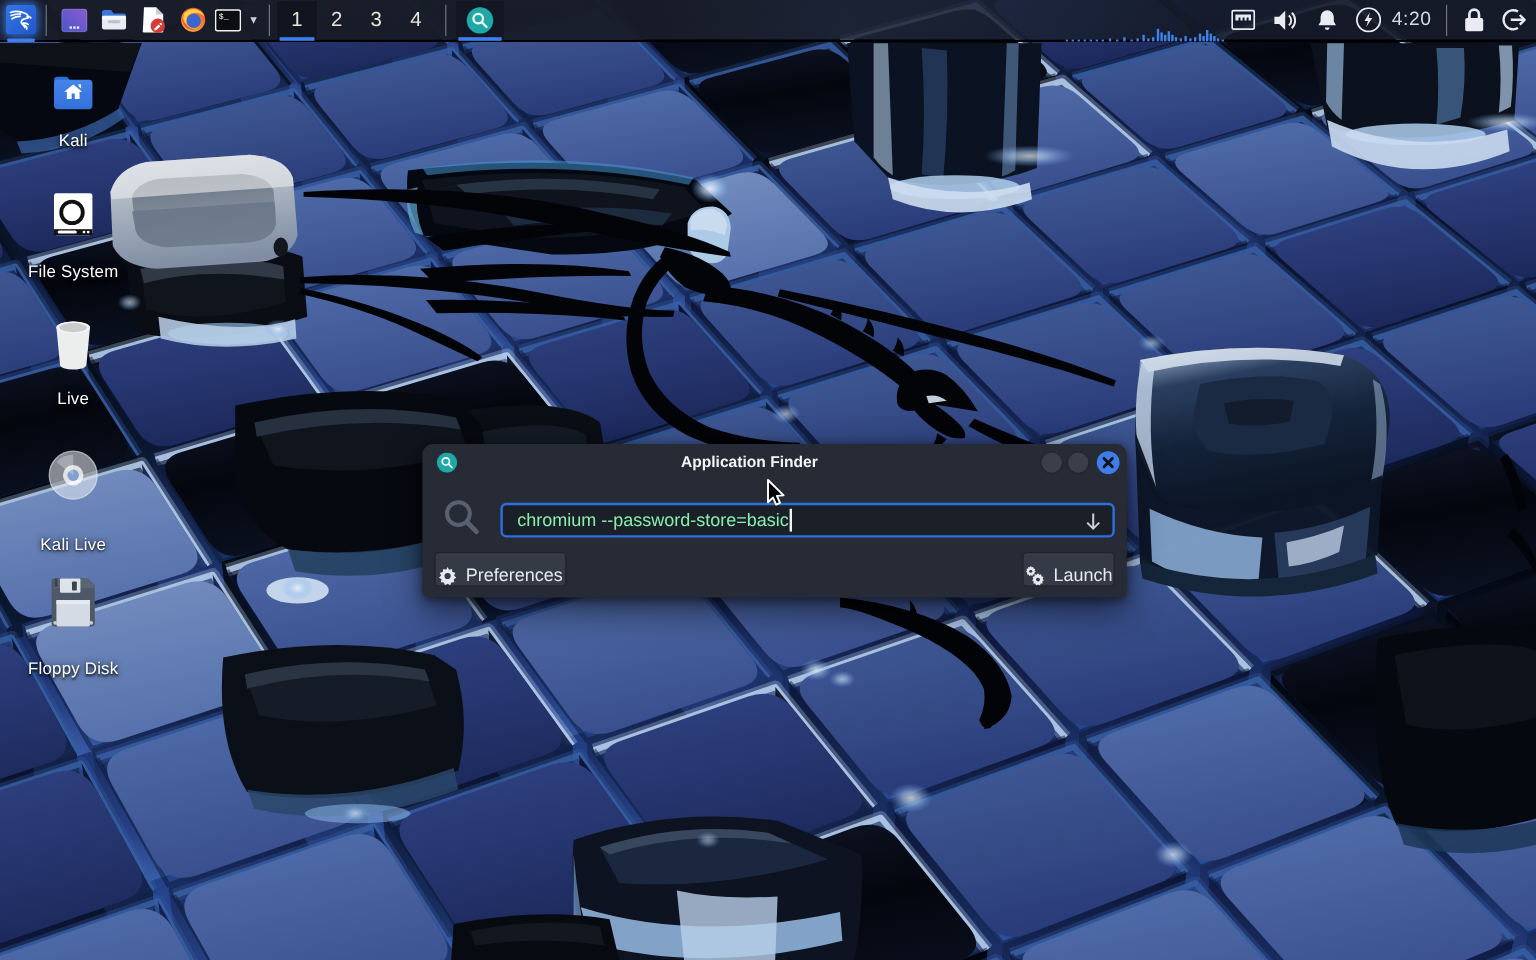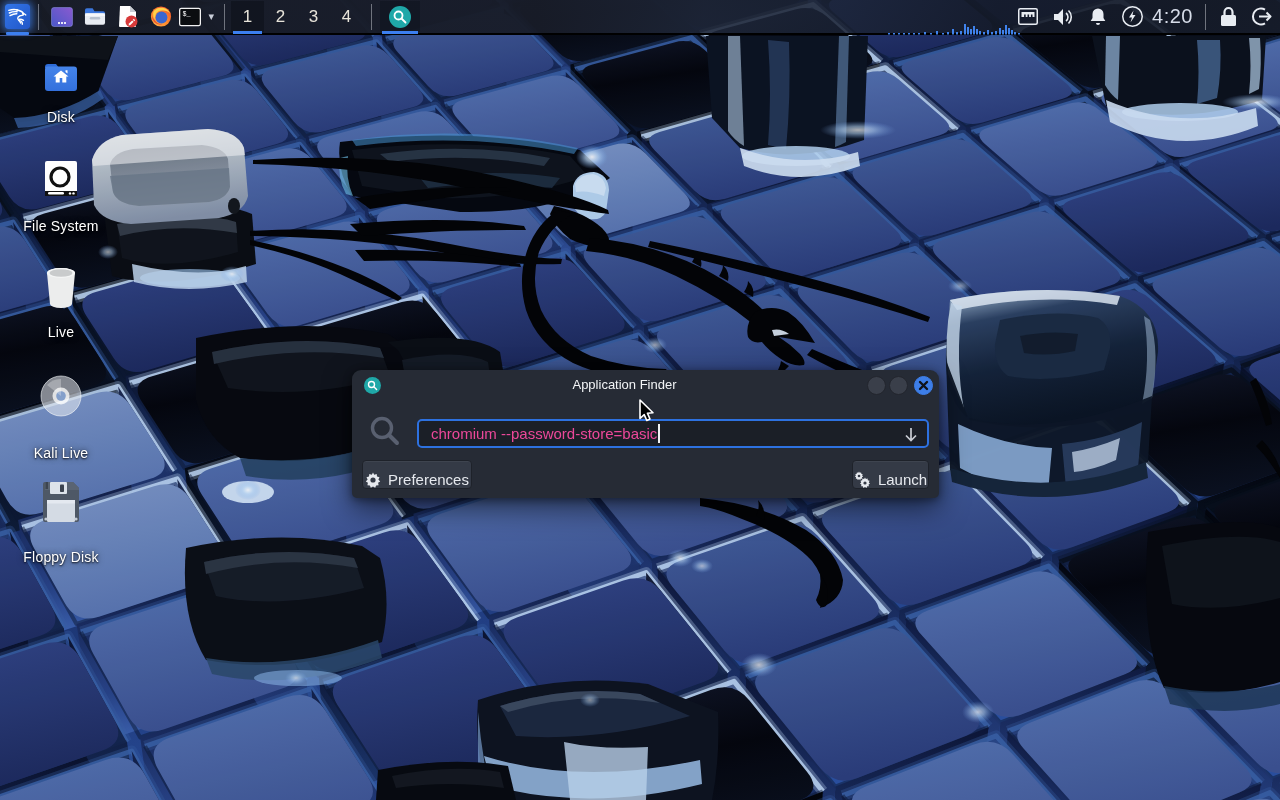--- a/index.html
+++ b/index.html
@@ -14,39 +14,39 @@
 #kali:after{content:"";position:absolute;left:1px;right:1px;bottom:-6px;height:3px;background:#3c7ff0;border-radius:1px}
 .lch{width:22px;height:22px;margin:0 5.5px;display:flex;align-items:center;justify-content:center}
 .wsp{display:flex;align-items:center;height:35px}
 .ws{width:33px;height:31px;text-align:center;line-height:31px;font-size:17px;color:#e8e4da;position:relative}
 .ws.act{background:rgba(10,14,22,.5)}
 .ws.act:after{content:"";position:absolute;left:2px;right:2px;bottom:-2px;height:3px;background:#3c7ff0}
 #searchbtn{width:40px;height:31px;display:flex;align-items:center;justify-content:center;position:relative;background:rgba(10,14,22,.35)}
 #searchbtn:after{content:"";position:absolute;left:2px;right:2px;bottom:-2px;height:3px;background:#3c7ff0}
 #tray{margin-left:auto;display:flex;align-items:center;height:35px}
 .tico{margin:0;display:flex;align-items:center;justify-content:center}
-#clock{font-size:20px;color:#d6dce8;margin:0 0 0 9px;letter-spacing:0.5px}
+#clock{font-size:16px;color:#d6dce8;margin:0 0 0 9px;letter-spacing:0.5px}
 
 #spectrum{position:absolute;left:888px;top:22px;width:136px;height:14px}
 
 .dicon{position:absolute;width:110px;left:6px;text-align:center;color:#fff}
 .dicon .lbl{margin-top:11px;font-size:14px;text-shadow:0 1px 2px rgba(0,0,0,.9),0 0 6px rgba(0,0,0,.7);letter-spacing:0.2px}
 .dicon svg{display:block;margin:0 auto}
 
 #dlg{position:absolute;left:352px;top:370px;width:587px;height:128px;background:#262b35;
  border-radius:9px 9px 5px 5px;box-shadow:0 10px 28px rgba(0,0,0,.55),0 2px 8px rgba(0,0,0,.4)}
 #dlgTitle{position:absolute;left:0;top:0;right:0;height:30px}
 #dlgTitle .tIcon{position:absolute;left:12px;top:7px}
-#dlgTitle .tTxt{position:absolute;left:0;right:42px;top:7px;text-align:center;font-size:13px;font-weight:normal;color:#f2f4f6}
+#dlgTitle .tTxt{position:absolute;left:0;right:42px;top:7px;text-align:center;font-size:13px;font-weight:bold;color:#f2f4f6}
 .wbtn{position:absolute;top:6px;width:19px;height:19px;border-radius:50%;background:#3a3f4a;border:1px solid #23262e}
 #wmin{right:53px}#wmax{right:31px}
 #wclose{right:6px;background:#3d7ee8;border-color:#3d7ee8;display:flex;align-items:center;justify-content:center}
 #srchIco{position:absolute;left:16px;top:44px}
 #dlgInput{position:absolute;left:65px;top:49px;width:512px;height:29px;background:#1b1f27;border:2px solid #2d71e0;
- border-radius:5px;display:flex;align-items:center;color:#ec4899;font-size:15px;padding-left:12px}
+ border-radius:5px;display:flex;align-items:center;color:#86efac;font-size:15px;padding-left:12px}
 #caret{display:inline-block;width:1.5px;height:19px;background:#f0f2f4;margin-left:1px}
 #arrDown{position:absolute;right:8px;top:3px;color:#c9cdd4;font-size:17px}
 .dbtn{position:absolute;top:90px;height:29px;background:#343a46;border:1px solid #1e222a;border-radius:4px;
  color:#e6e9ee;font-size:15px;display:flex;align-items:flex-end;justify-content:center;gap:7px;
  box-shadow:inset 0 1px 0 rgba(255,255,255,.05)}
 #btnPref{left:10px;width:110px}
 #btnLaunch{left:500px;width:77px}
 
 #cursor{position:absolute;left:633px;top:398px}
 </style></head>
@@ -968,21 +968,21 @@
       <rect x="1" y="4.5" width="32" height="24.5" rx="3" fill="url(#hfol)"></rect>
       <path d="M17,8.5 l7.5,6 h-2.2 v6 h-4 v-4.5 h-2.6 v4.5 h-4 v-6 h-2.2 Z" fill="#fff"></path>
       <path d="M21.5,10 v-1.8 h2 v3.4 Z" fill="#fff"></path>
       <defs>
         <linearGradient id="hfol" x1="0" y1="0" x2="0" y2="1">
           <stop offset="0" stop-color="#4584ea"></stop>
           <stop offset="1" stop-color="#3370dc"></stop>
         </linearGradient>
       </defs>
     </svg>
- <div class="lbl" style="margin-top:17px">Disk</div>
+ <div class="lbl" style="margin-top:17px">Kali</div>
 </div>
 <div class="dicon" style="top:160px">
  <svg width="34" height="37" viewBox="0 0 34 37">
       <rect x="1" y="1" width="32" height="35" rx="2" fill="#fff"></rect>
       <rect x="1" y="31" width="32" height="5" fill="#111"></rect>
       <circle cx="16" cy="17" r="9" fill="none" stroke="#111" stroke-width="3.2"></circle>
       <rect x="4" y="32" width="16" height="2.6" rx="1.3" fill="#fff"></rect>
       <circle cx="26" cy="33.4" r="1.2" fill="#fff"></circle>
       <circle cx="29.5" cy="33.4" r="1.2" fill="#fff"></circle>
     </svg>

